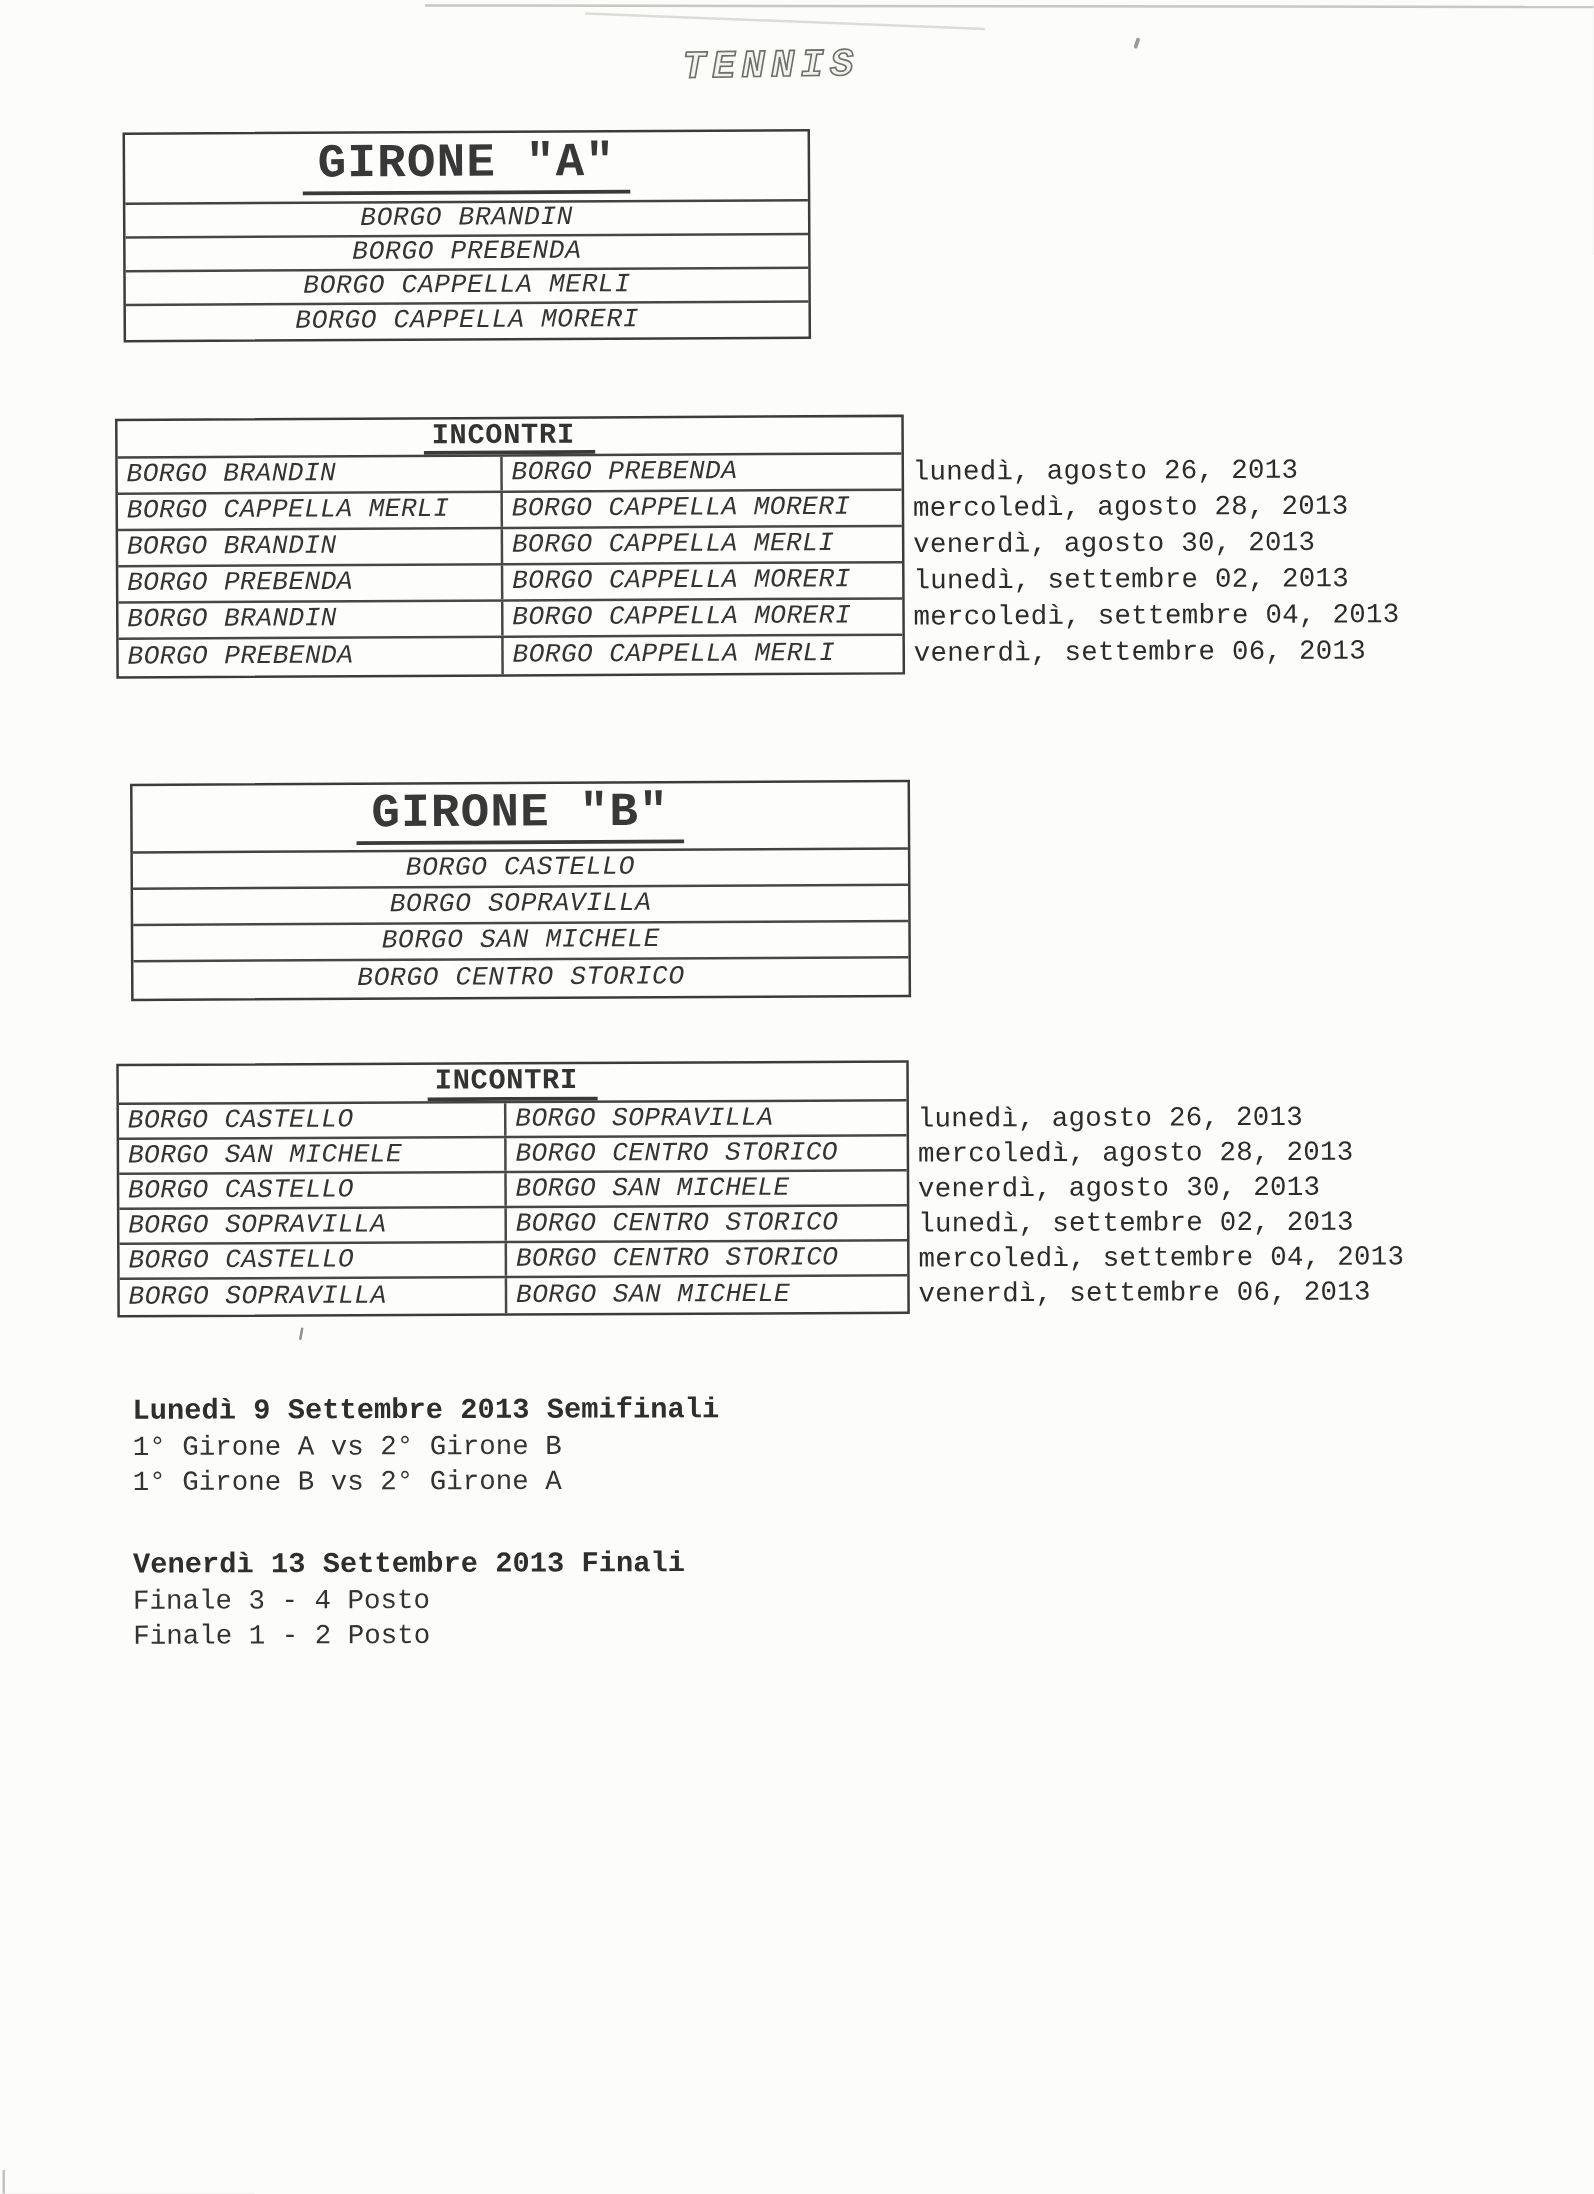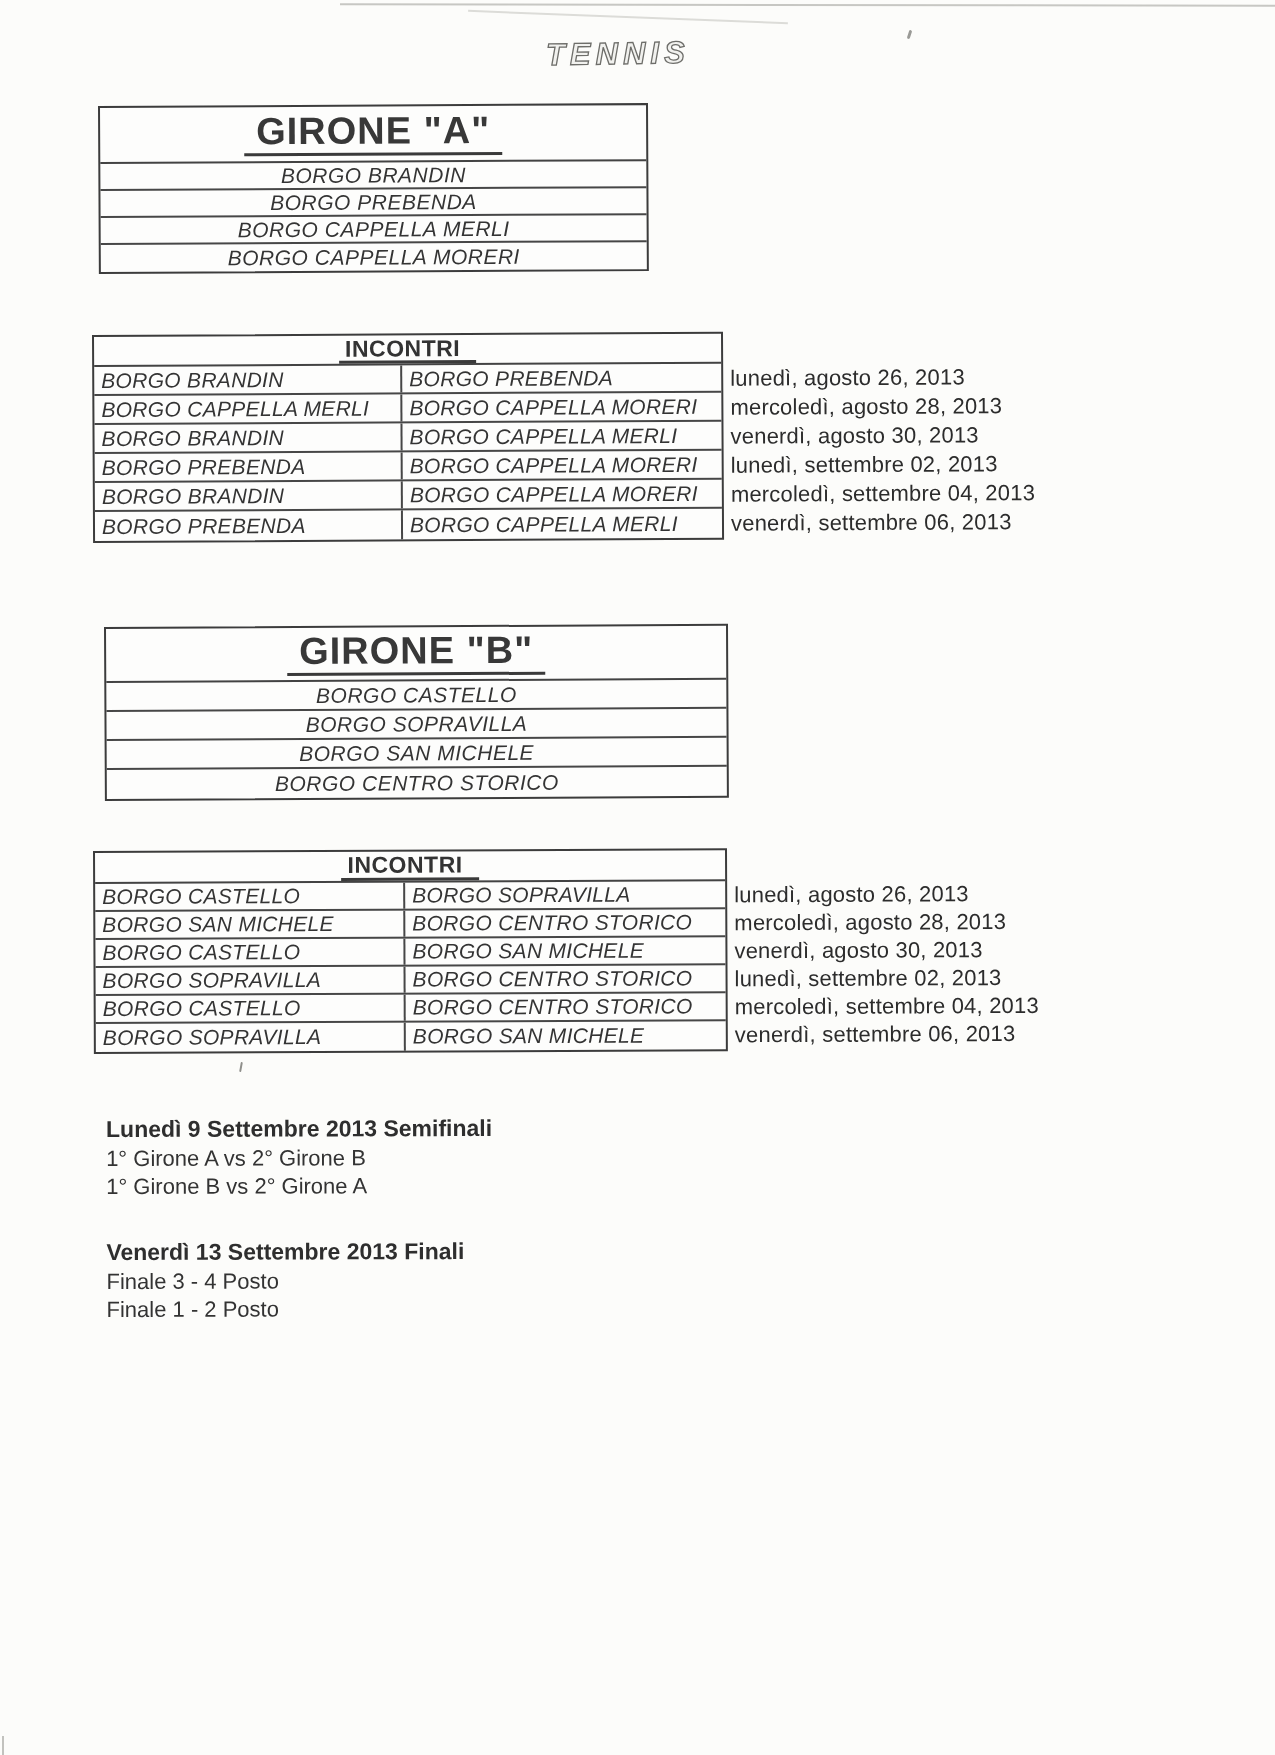--- a/index.html
+++ b/index.html
@@ -1,20 +1,20 @@
 <!DOCTYPE html>
 <html><head>
 <meta charset="utf-8">
 <style>
   html,body{margin:0;padding:0;background:#e8e8e6;}
   .page{
     position:relative;
     width:1275px;height:1755px;
     background:#fcfcfa;
-    font-family:Liberation Sans, sans-serif;
+    font-family:Liberation Mono, monospace;
     color:#2f2f2f;
     overflow:hidden;
   }
 
   
   .artifact{position:absolute;background:#cfcfcb;}
   .art-topline{left:340px;top:4px;width:935px;height:2px;background:#c7c7c3;transform:rotate(0.08deg);}
   .art-smudge{left:468px;top:16px;width:320px;height:2px;background:#dcdcd8;transform:rotate(2.2deg);}
   .art-tick-tr{left:908px;top:30px;width:3px;height:9px;background:#9a9a96;transform:rotate(18deg);border-radius:2px;}
   .art-tick-mid{left:240px;top:1062px;width:2px;height:10px;background:#8f8f8b;transform:rotate(10deg);border-radius:2px;}

